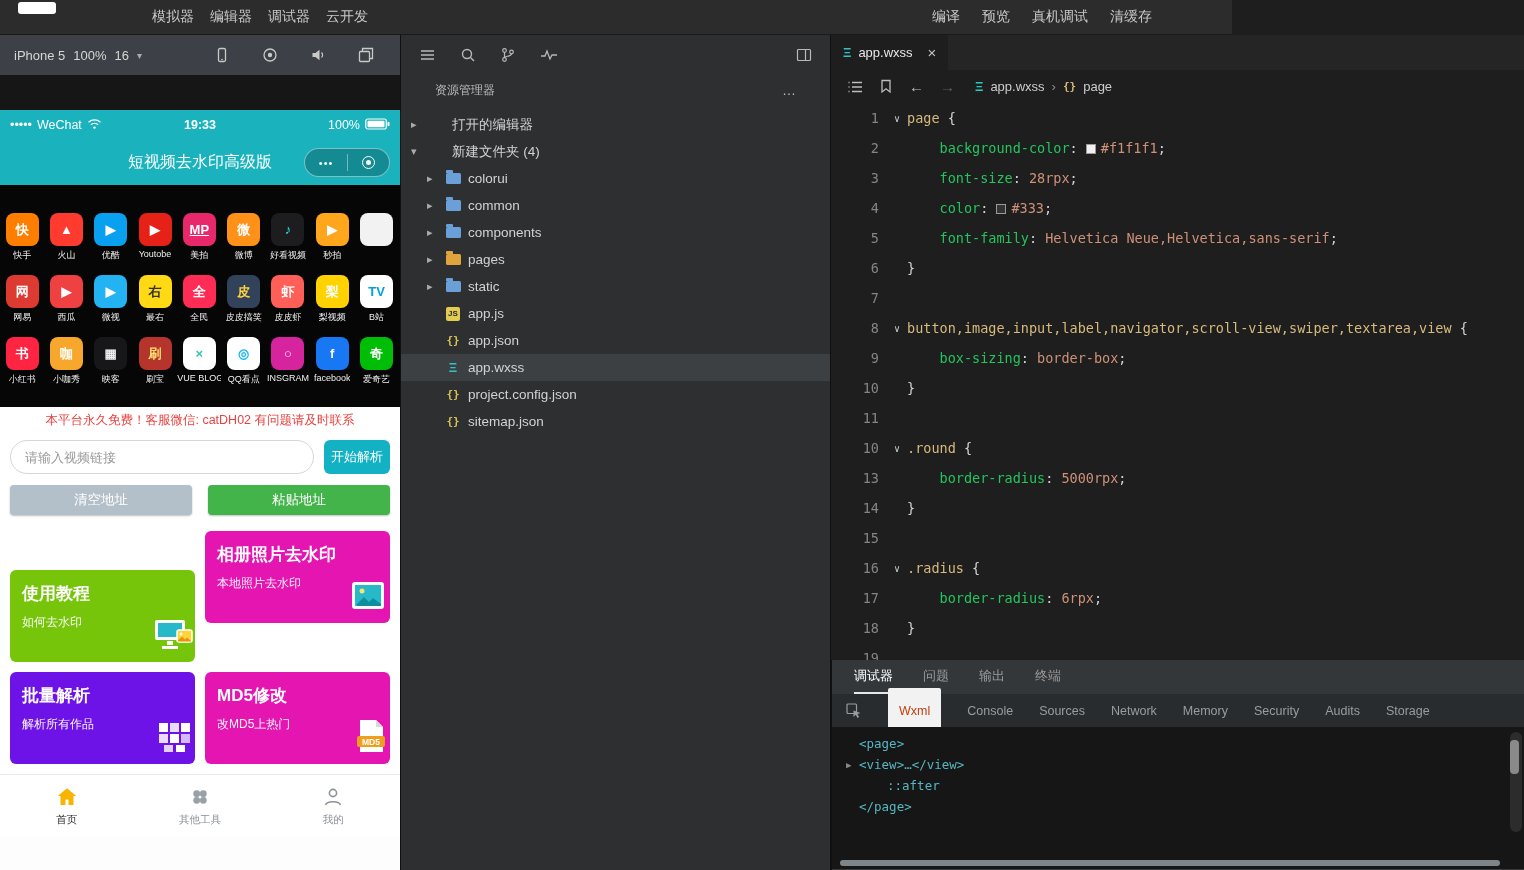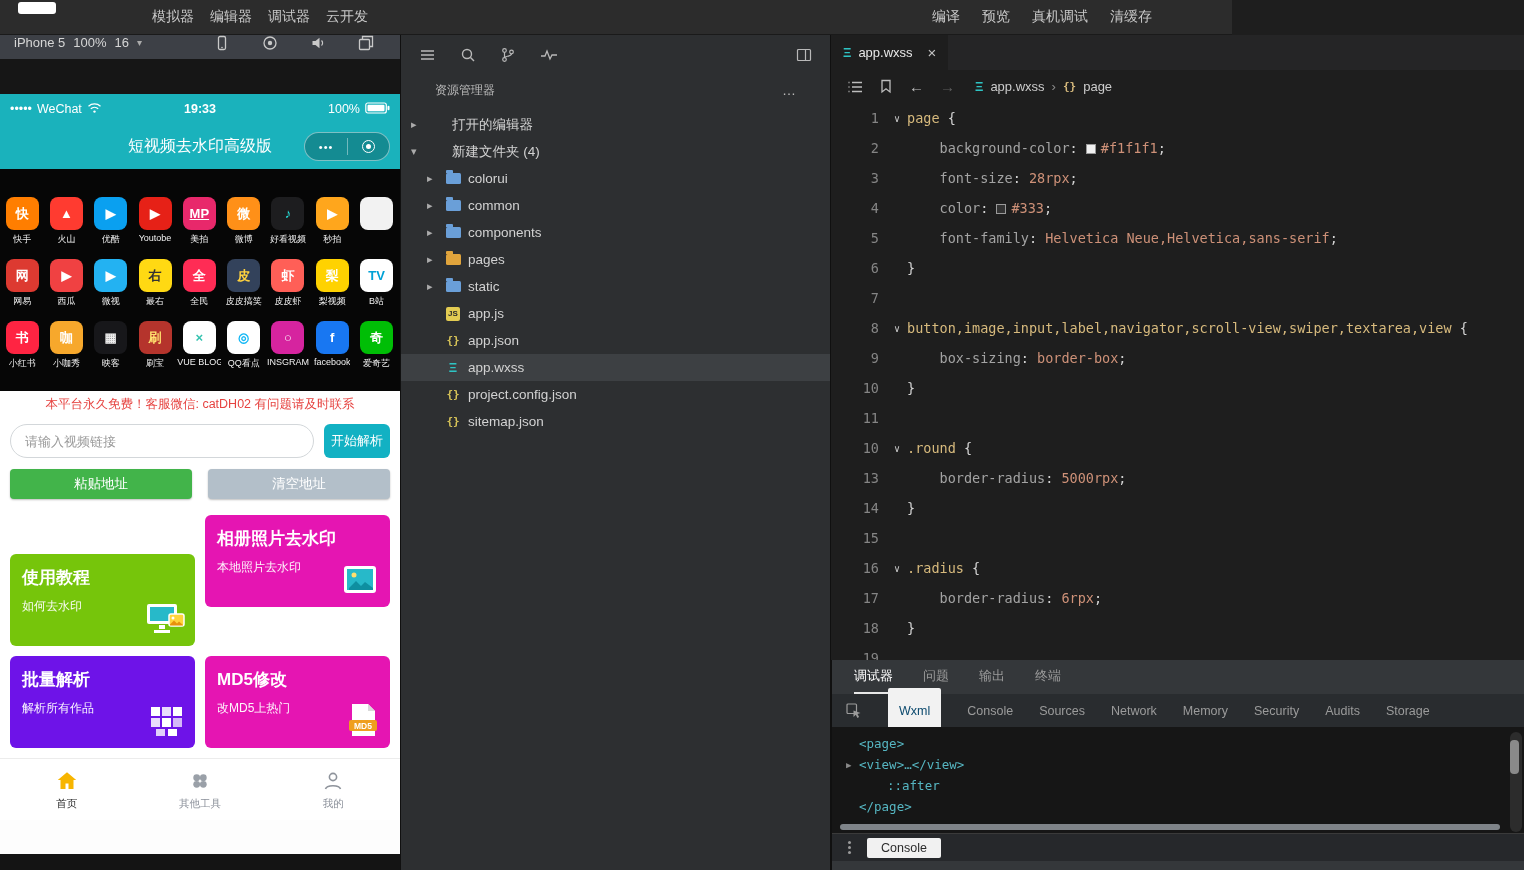--- a/index.html
+++ b/index.html
@@ -10,21 +10,21 @@
   
   .topbar{position:absolute;left:0;top:0;width:1232px;height:35px;background:#2c2c2c;border-bottom:1px solid #1a1a1a;display:flex;align-items:center}
   .logo-pill{position:absolute;left:18px;top:2px;width:38px;height:12px;background:#fff;border-radius:3px}
   .menubar{display:flex;align-items:center;color:#c9c9c9;font-size:14px;height:35px}
   .menubar.left{margin-left:152px;gap:16px}
   .menubar.right{position:absolute;left:932px;gap:22px}
   .menu-item{cursor:pointer;white-space:nowrap}
 
   
   .sim{position:absolute;left:0;top:35px;width:400px;height:835px;background:#141414}
-  .sim-toolbar{height:24px;background:#3d4046;display:flex;align-items:flex-start;color:#d6d6d6;font-size:13px;padding:0 14px}
+  .sim-toolbar{height:40px;background:#3d4046;display:flex;align-items:center;color:#d6d6d6;font-size:13px;padding:0 14px}
   .devname{display:flex;align-items:center;gap:8px;cursor:pointer}
   .devname .caret{font-size:10px;color:#aaa}
   .sim-tools{margin-left:auto;display:flex;align-items:center;gap:32px;padding-right:12px}
   .tool{display:inline-flex;align-items:center;cursor:pointer}
   .sim-gap{height:35px;background:#161616}
   .phone{height:760px;background:#fff;position:relative;overflow:hidden}
 
   .statusbar{height:30px;background:#1ab2bc;color:#fff;display:flex;align-items:center;padding:0 10px;font-size:12.5px;position:relative}
   .sb-left{display:flex;align-items:center;gap:5px;z-index:1}
   .sb-time{position:absolute;left:0;right:0;text-align:center;font-weight:bold}
@@ -50,21 +50,21 @@
   .support{height:28px;display:flex;align-items:center;justify-content:center;font-size:12.5px;color:#222}
   .btn-row{height:38px;display:flex;gap:16px;padding:0 10px;align-items:center}
   .btn{flex:1;height:30px;border-radius:4px;color:#fff;font-size:13.5px;display:flex;align-items:center;justify-content:center;cursor:pointer;box-shadow:0 1px 2px rgba(0,0,0,.25)}
   .btn-paste{background:#42b44a}
   .btn-clear{background:#b3bfc9}
 
   .cards{display:grid;grid-template-columns:1fr 1fr;gap:10px;padding:12px 10px 10px}
   .card{height:92px;border-radius:6px;color:#fff;padding:12px;position:relative;overflow:hidden;cursor:pointer}
   .card-title{font-size:17px;font-weight:bold}
   .card-sub{font-size:12px;margin-top:9px;opacity:.96}
-  .card-icon{position:absolute;right:9px;bottom:6px}
+  .card-icon{position:absolute;right:1px;bottom:6px}
 
   .tabbar{height:62px;background:#fff;border-top:1px solid #ececec;display:flex}
   .tab-item{flex:1;display:flex;flex-direction:column;align-items:center;justify-content:center;gap:2px;font-size:10.5px;color:#8a8f99;cursor:pointer}
   .tab-item.active .tab-label{color:#1f1f1f}
   .marquee{height:45px;background:#fdfdfd}
 
   
   .explorer{position:absolute;left:400px;top:35px;width:431px;height:835px;background:#2d2f31;border-left:1px solid #101010;border-right:1px solid #101010}
   .exp-toolbar{height:40px;display:flex;align-items:center;gap:24px;padding:0 18px}
   .exp-toolbar .spacer{flex:1}
@@ -93,34 +93,34 @@
   .crumbs{display:flex;align-items:center;gap:7px;margin-left:4px;color:#cccccc}
   .crumb-sep{color:#8a8a8a}
   .symic{color:#d7ba7d;font-family:"DejaVu Sans Mono",monospace;font-size:11px;font-weight:bold}
   .crumb-label{cursor:pointer}
   .code{height:557px;overflow:hidden;font-family:"DejaVu Sans Mono","Liberation Mono",monospace;font-size:13.5px}
   .cline{height:30px;display:flex;align-items:center}
   .ln{width:56px;text-align:right;color:#858585;padding-right:8px;flex:none}
   .fold{width:20px;color:#c8c8c8;font-size:10px;text-align:center;flex:none;cursor:pointer}
   .ctext{white-space:pre}
   .tok-sel{color:#d7ba7d}
-  .tok-prop{color:#a3a3a3}
+  .tok-prop{color:#22c55e}
   .tok-val{color:#ce9178}
   .tok-pun{color:#d4d4d4}
   .swatch{display:inline-block;width:10px;height:10px;border:1px solid #9a9a9a;margin-right:5px;vertical-align:-1px}
 
   
   .dbg{position:absolute;left:831px;top:660px;width:693px;height:210px;background:#34373a;border-left:1px solid #101010}
   .dbg-tabs{height:34px;display:flex;align-items:flex-end;gap:30px;padding:0 22px;font-size:13px;color:#9b9b9b}
   .dbg-tab{padding-bottom:7px;border-bottom:2px solid transparent;cursor:pointer}
   .dbg-tab.active{color:#ffffff;border-color:#e8e8e8}
   .devbar{height:33px;background:#292c2f;display:flex;align-items:center;gap:26px;padding:0 14px;font-size:12.5px;color:#9b9b9b}
   .devtab{cursor:pointer}
-  .devtab.active{background:#f2f2f2;color:#0c4a6e;padding:16px 11px;border-radius:2px}
-  .elements{height:106px;background:#161616;position:relative;font-family:"DejaVu Sans Mono","Liberation Mono",monospace;font-size:12.5px;color:#56b6c2;padding-top:6px}
+  .devtab.active{background:#f2f2f2;color:#c2410c;padding:16px 11px;border-radius:2px}
+  .elements{height:142px;background:#161616;position:relative;font-family:"DejaVu Sans Mono","Liberation Mono",monospace;font-size:12.5px;color:#56b6c2;padding-top:6px}
   .eline{height:21px;display:flex;align-items:center;padding-left:14px;cursor:pointer}
   .eline .tri{color:#8a8a8a;width:13px;font-size:9px;flex:none}
   .eline.ind1{padding-left:42px}
   .vtrack{position:absolute;right:2px;top:5px;width:12px;height:100px;background:#2c2c2c;border-radius:6px}
   .vthumb{position:absolute;right:3.5px;top:8px;width:9px;height:34px;background:#8a8a8a;border-radius:4px;cursor:pointer}
   .hscroll{position:absolute;left:8px;right:24px;bottom:3px;height:6px;background:#9aa0a6;border-radius:3px;opacity:.8;cursor:pointer}
   .drawer{height:28px;background:#26282b;display:flex;align-items:center;gap:16px;padding:0 12px;border-top:1px solid #3a3a3a}
   .vdots{width:3px;height:3px;background:#9a9a9a;border-radius:50%;box-shadow:0 -5px 0 #9a9a9a,0 5px 0 #9a9a9a;margin-left:4px}
   .console-chip{background:#f1f1f1;color:#2b2b2b;font-size:12.5px;padding:3px 14px;border-radius:2px;cursor:pointer}
 </style>
@@ -326,22 +326,22 @@
 
       <div class="notice">本平台永久免费！客服微信: catDH02 有问题请及时联系</div>
 
       <div class="input-row">
         <input class="link-input" placeholder="请输入视频链接" style="">
         <button class="parse-btn">开始解析</button>
       </div>
 
 
       <div class="btn-row">
+        <div class="btn btn-clear">清空地址</div>
         <div class="btn btn-paste">粘贴地址</div>
-        <div class="btn btn-clear">清空地址</div>
       </div>
 
       <div class="cards">
           <div class="card" style="background: rgb(118, 197, 11); margin-top: 39px;">
             <div class="card-title">使用教程</div>
             <div class="card-sub">如何去水印</div>
             <div class="card-icon"><svg width="40" height="34" viewBox="0 0 40 34">
                 <rect x="1" y="2" width="30" height="20" rx="2" fill="#ffffff"></rect>
                 <rect x="4" y="5" width="24" height="14" fill="#27b9c9"></rect>
                 <rect x="13" y="23" width="6" height="4" fill="#ffffff"></rect>

